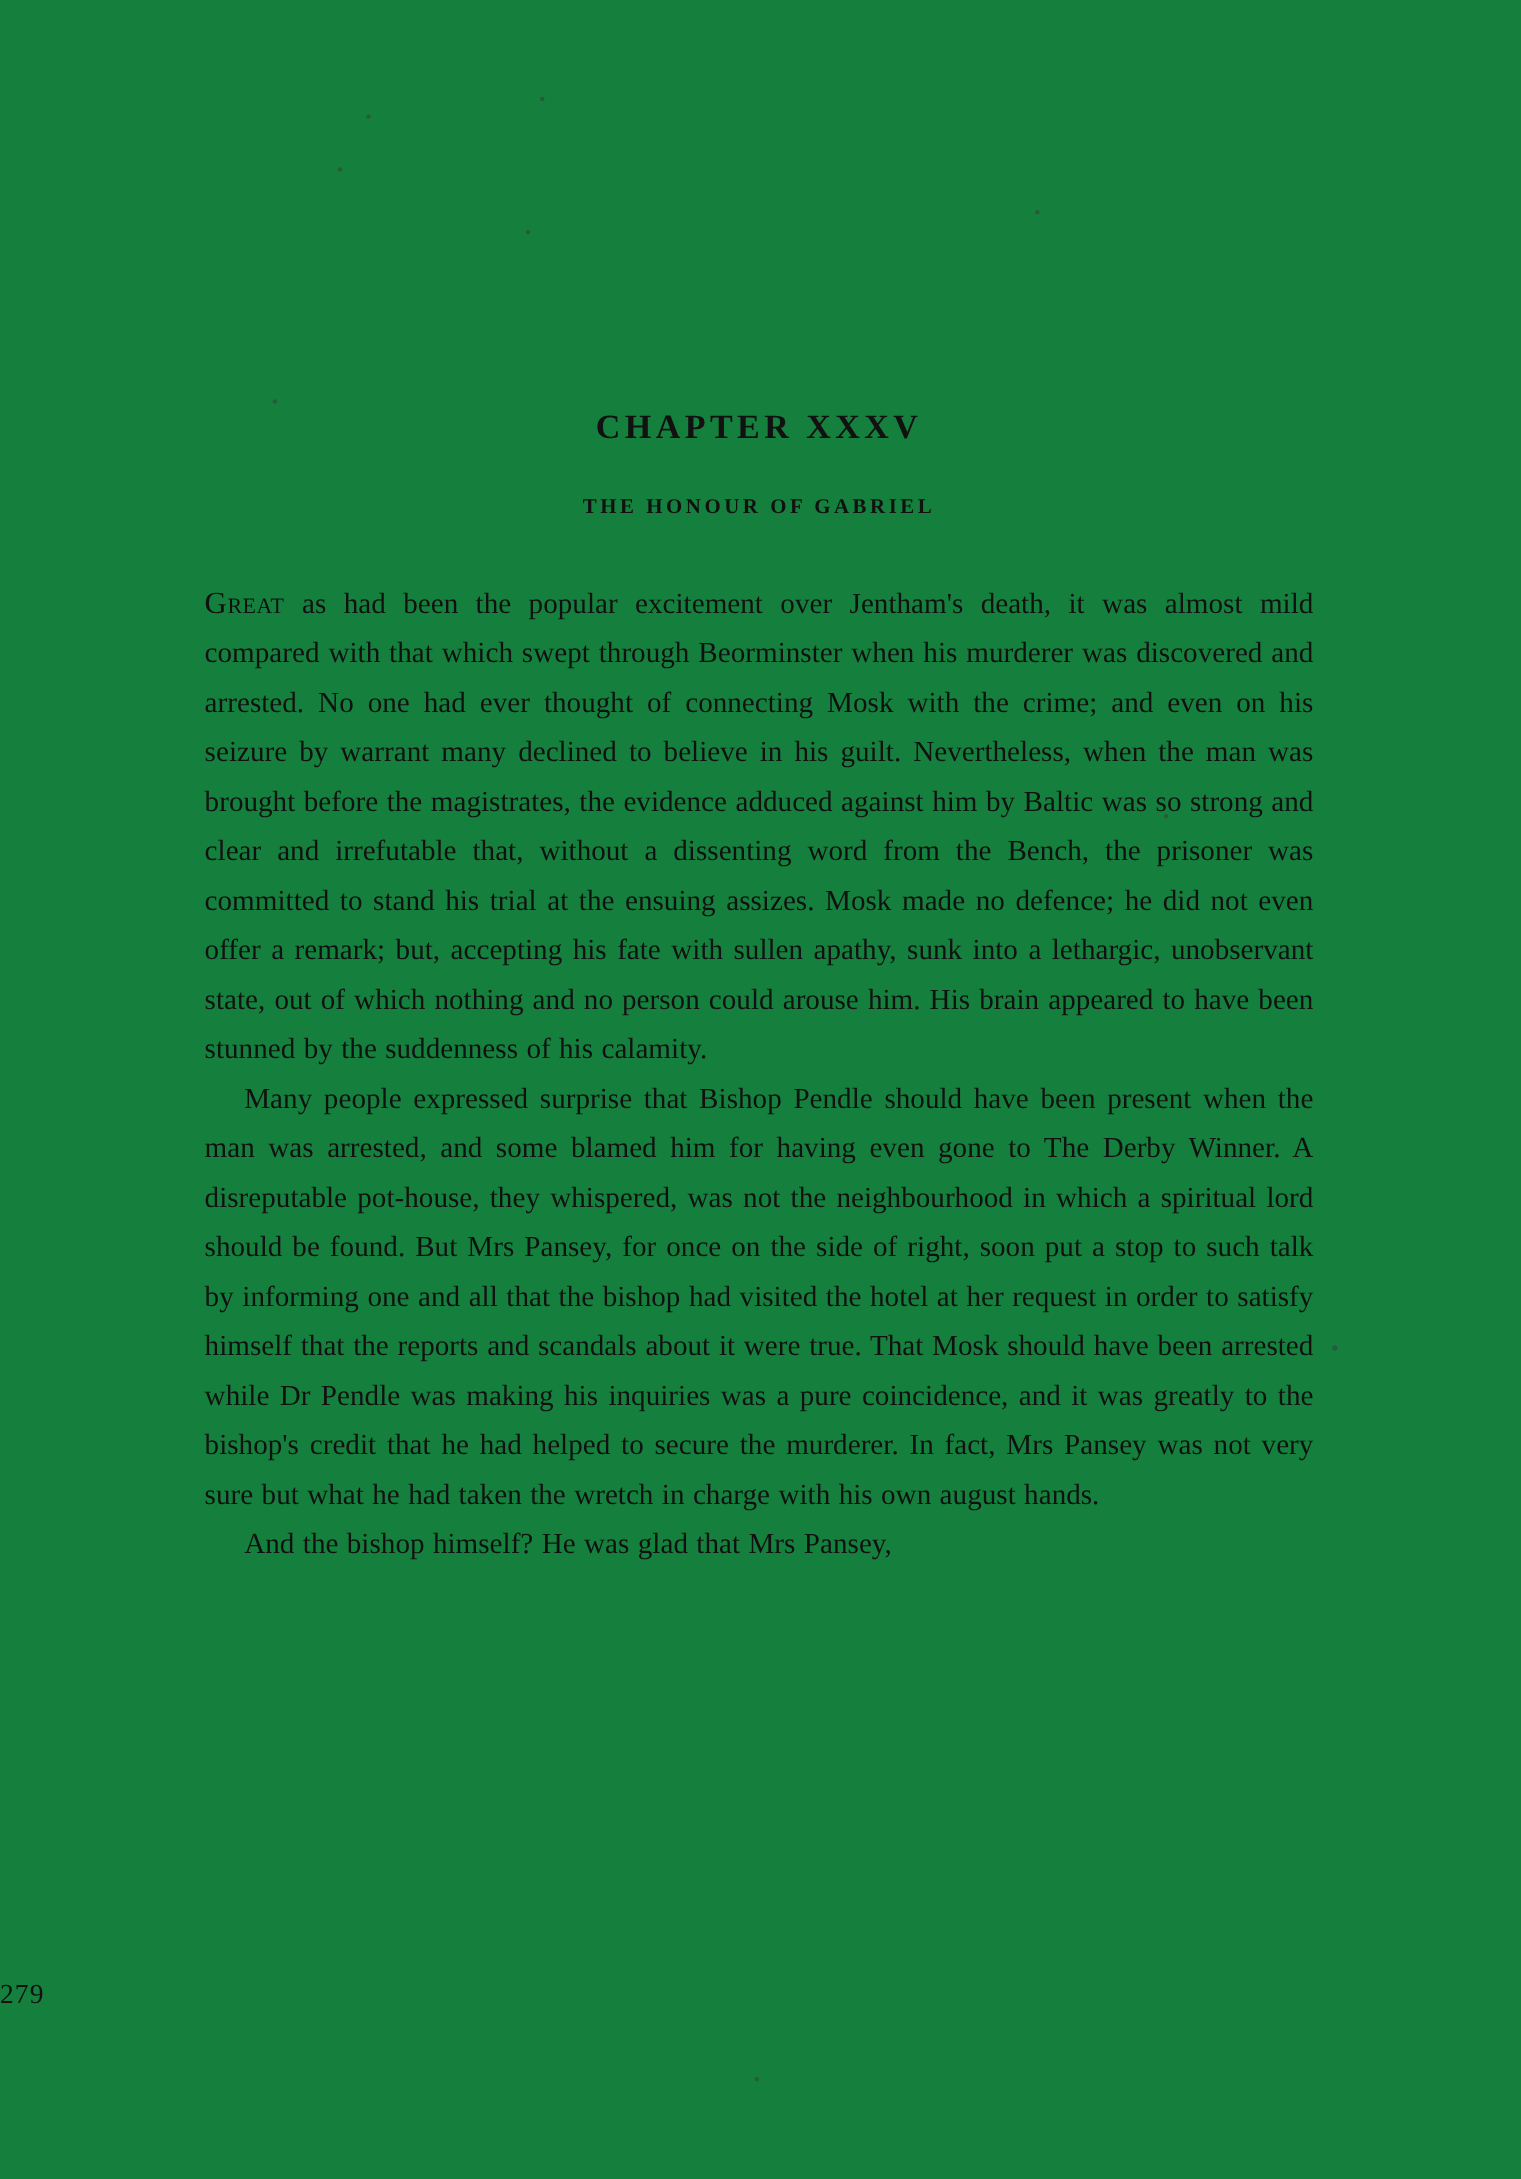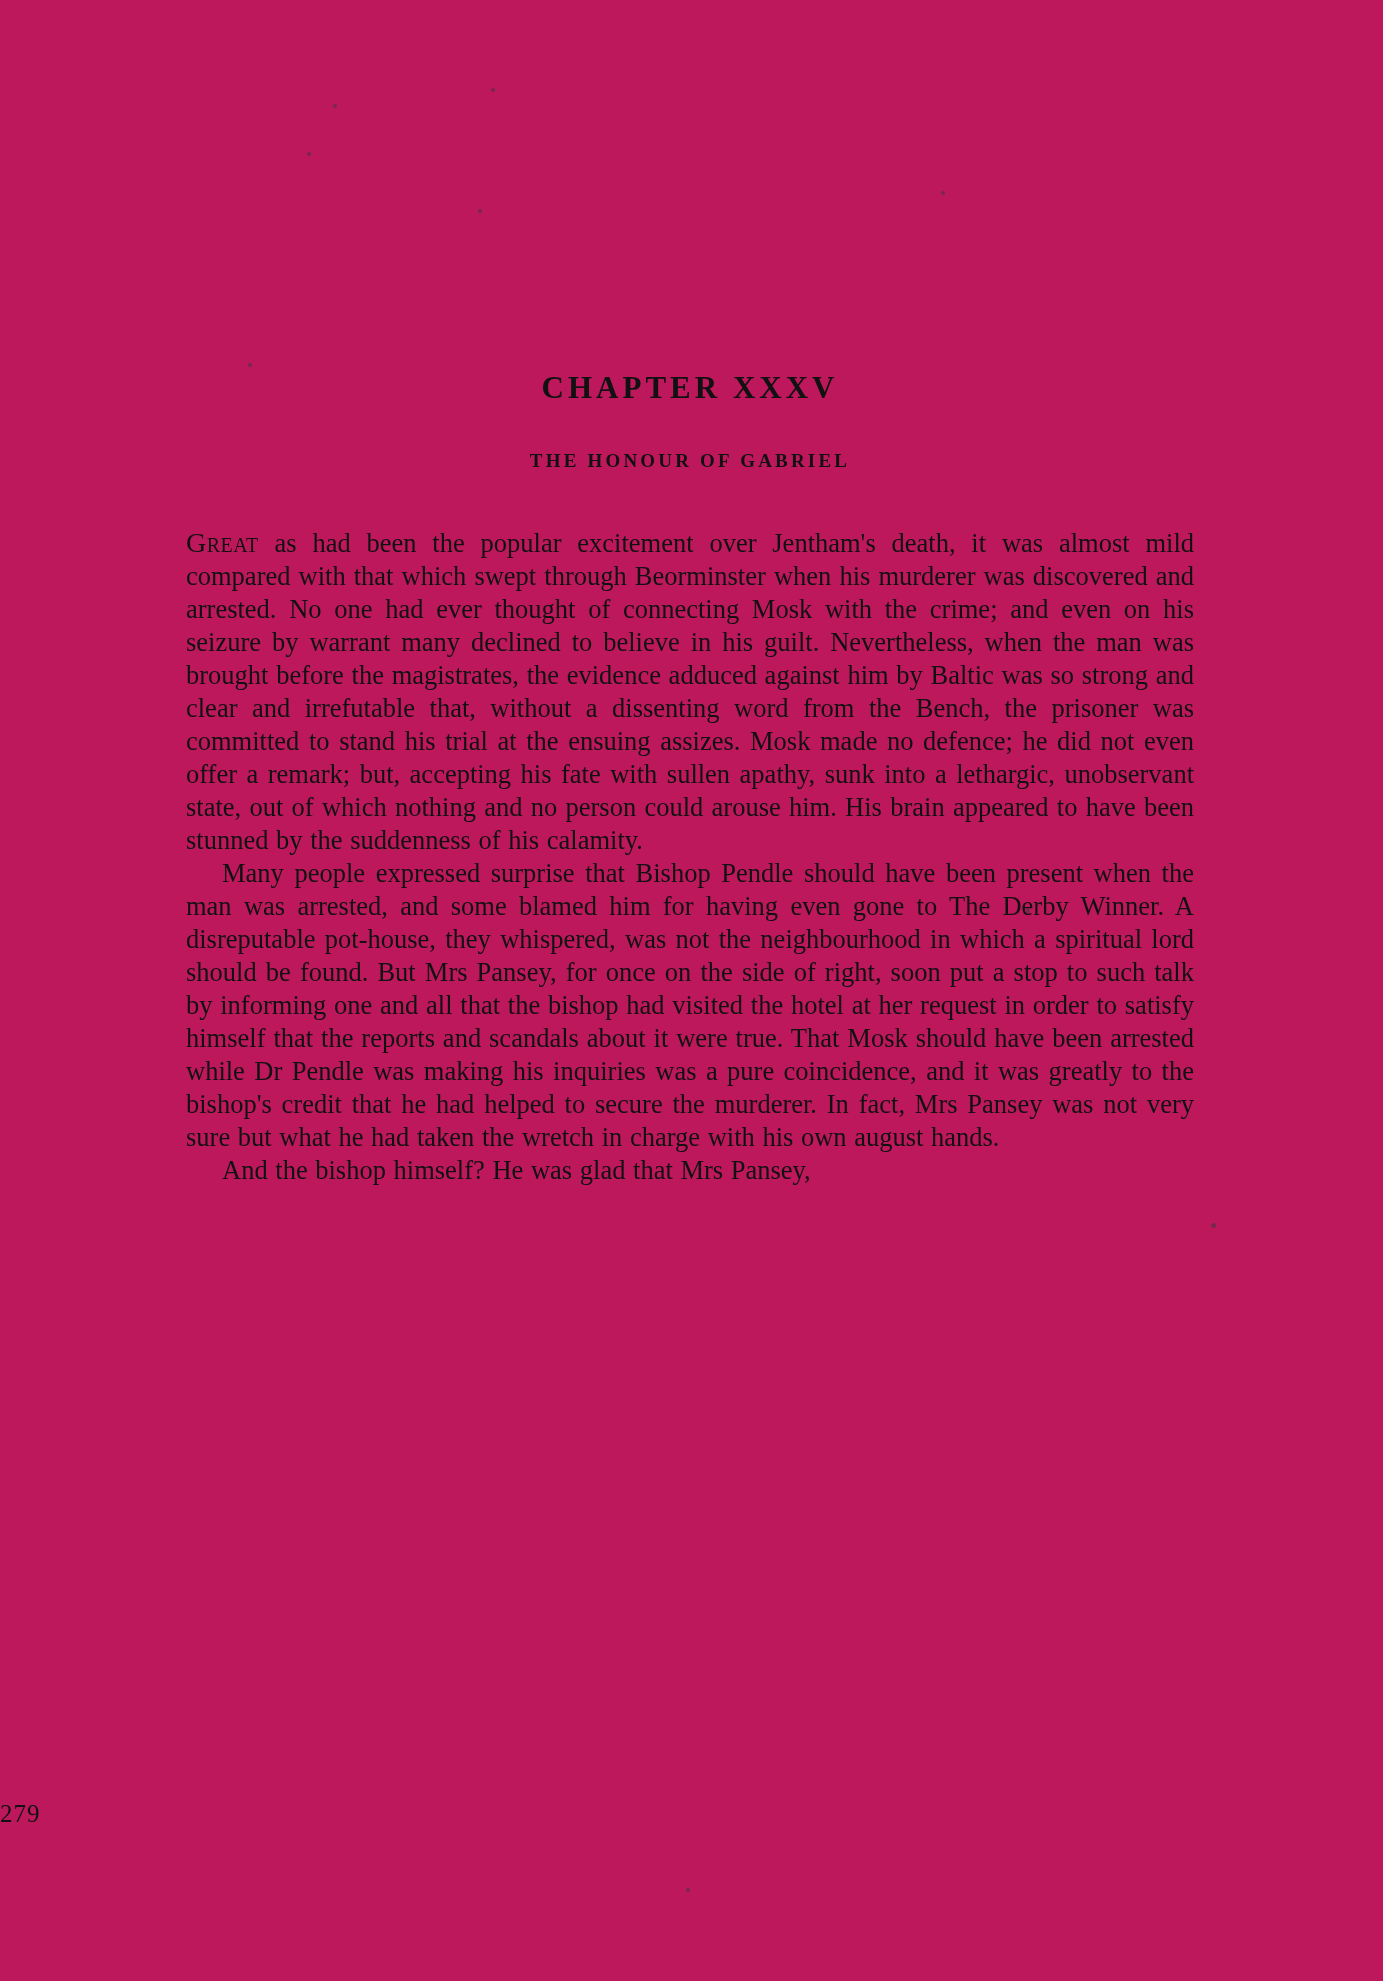--- a/index.html
+++ b/index.html
@@ -13,21 +13,21 @@
     position: relative;
     font-family: "Liberation Serif", serif;
     color: #111111;
     overflow: hidden;
   }
   .page {
     position: absolute;
     left: 0; top: 0;
     width: 1383px;
     height: 1981px;
-    background: #be185d;
+    background: #15803d;
   }
   .text-block {
     position: absolute;
     left: 186px;
     top: 370px;
     width: 1008px;
   }
   .chapter-title {
     text-align: center;
     font-size: 31px;
@@ -39,21 +39,21 @@
   .chapter-subtitle {
     text-align: center;
     font-size: 19px;
     letter-spacing: 3.2px;
     font-weight: 700;
     margin: 0 0 54px 0;
     font-family: "Liberation Serif", serif;
   }
   .para {
     font-size: 26.5px;
-    line-height: 33px;
+    line-height: 45px;
     text-align: justify;
     text-justify: inter-word;
     margin: 0;
     text-indent: 36px;
     word-spacing: 1px;
   }
   .para.first {
     text-indent: 0;
   }
   .smallcaps {

